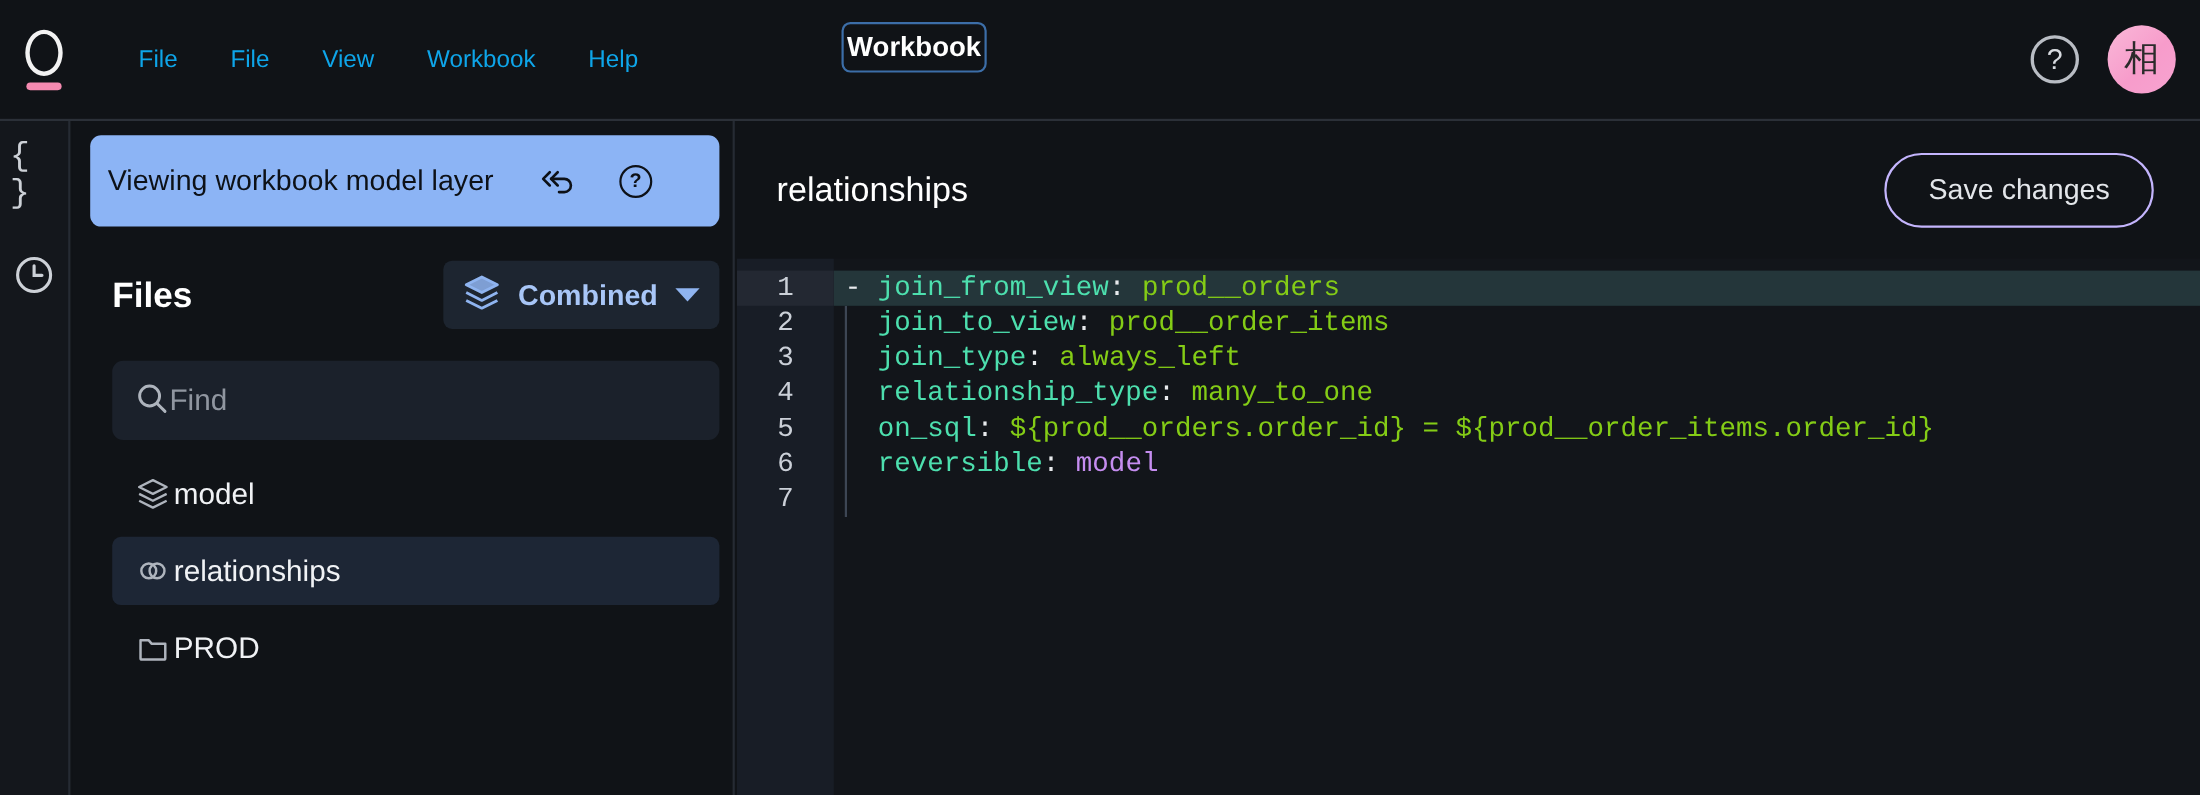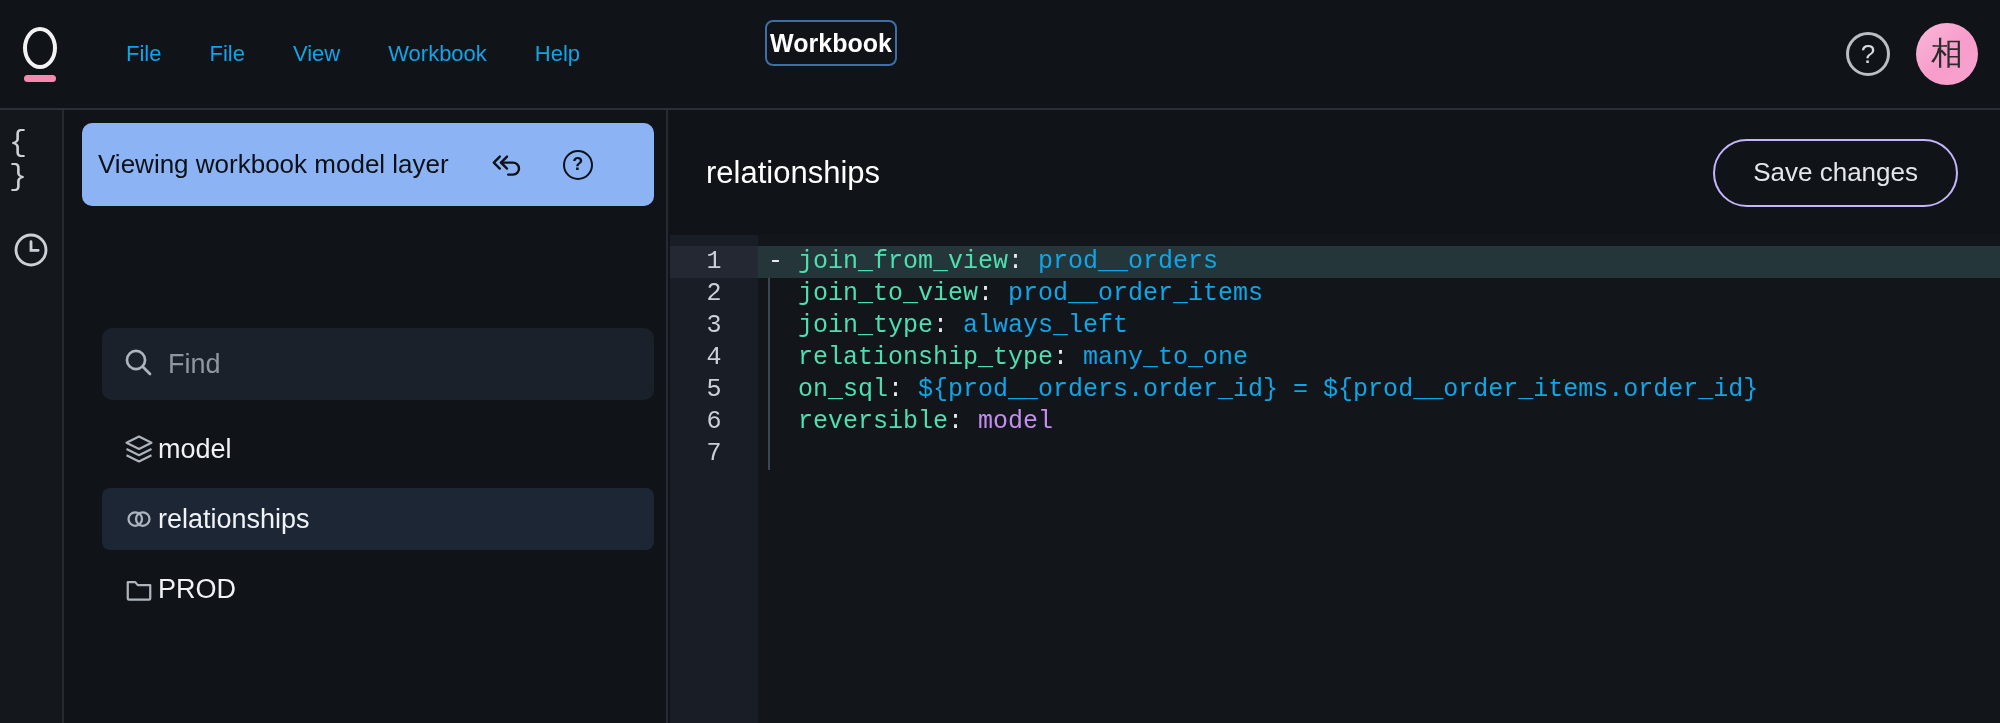--- a/index.html
+++ b/index.html
@@ -121,21 +121,21 @@
   .combined-label { color: #a8c6f7; font-size: 26px; font-weight: bold; }
   .caret-down {
     width: 0; height: 0; margin-left: auto;
     border-left: 11px solid transparent; border-right: 11px solid transparent;
     border-top: 12px solid #8fb4f0;
   }
 
   .find-box {
     position: absolute; left: 36px; top: 218px; width: 552px; height: 72px;
     background: #1b212b; border-radius: 10px;
-    display: flex; align-items: center; padding-left: 20px; gap: 14px;
+    display: flex; align-items: center; padding-left: 20px; gap: 0;
     cursor: text;
   }
   .find-input {
     background: transparent; border: none; outline: none;
     color: #cfd3d9; font-size: 27px; width: 430px;
     font-family: "Liberation Sans", sans-serif;
   }
   .find-input::placeholder { color: #9096a0; }
 
   .file-list { position: absolute; left: 36px; top: 308px; width: 552px; }
@@ -190,21 +190,21 @@
     font-family: "Liberation Mono", monospace; font-size: 25px;
     color: #e8eaed; padding-left: 10px; position: relative;
   }
   .cline.active { background: #24363a; }
   .indent-guide {
     position: absolute; left: 10px; top: 43px; width: 2px; height: 192px;
     background: #3d4654;
   }
   .k { color: #4ddfae; }
   .p { color: #e8eaed; }
-  .v { color: #0ea5e9; }
+  .v { color: #84cc16; }
   .b { color: #c58df0; }
 </style>
 </head>
 <body>
 
 <div class="topbar">
   <div class="brand-logo">
     <div class="brand-ring"></div>
     <div class="brand-underline"></div>
   </div>
@@ -250,20 +250,34 @@
     <span class="banner-icon">
       <svg width="36" height="30" viewBox="0 0 30 24" fill="none" stroke="#0d1117" stroke-width="2" stroke-linecap="round" stroke-linejoin="round">
         <path d="M9 5 L4 10 L9 15"></path>
         <path d="M15 5 L10 10 L15 15"></path>
         <path d="M10 10 H20 a5 5 0 0 1 0 10 h-4"></path>
       </svg>
     </span>
     <span class="banner-help">?</span>
   </div>
 
+  <div class="files-header">
+    <div class="files-title">Files</div>
+    <div class="combined-btn">
+      <span>
+        <svg width="34" height="34" viewBox="0 0 24 24" fill="none" stroke="#8fb4f0" stroke-width="1.8" stroke-linejoin="round">
+          <path d="M12 2 L22 7 L12 12 L2 7 Z" fill="#8fb4f0" fill-opacity="0.85"></path>
+          <path d="M2 12 L12 17 L22 12"></path>
+          <path d="M2 17 L12 22 L22 17"></path>
+        </svg>
+      </span>
+      <span class="combined-label">Combined</span>
+      <span class="caret-down"></span>
+    </div>
+  </div>
 
   <div class="find-box">
     <span>
       <svg width="32" height="32" viewBox="0 0 24 24" fill="none" stroke="#aeb4bd" stroke-width="2" stroke-linecap="round">
         <circle cx="10.5" cy="10.5" r="6.8"></circle>
           <path d="M15.6 15.6 L21 21"></path>
       </svg>
     </span>
     <input class="find-input" type="text" placeholder="Find" style="">
   </div>

